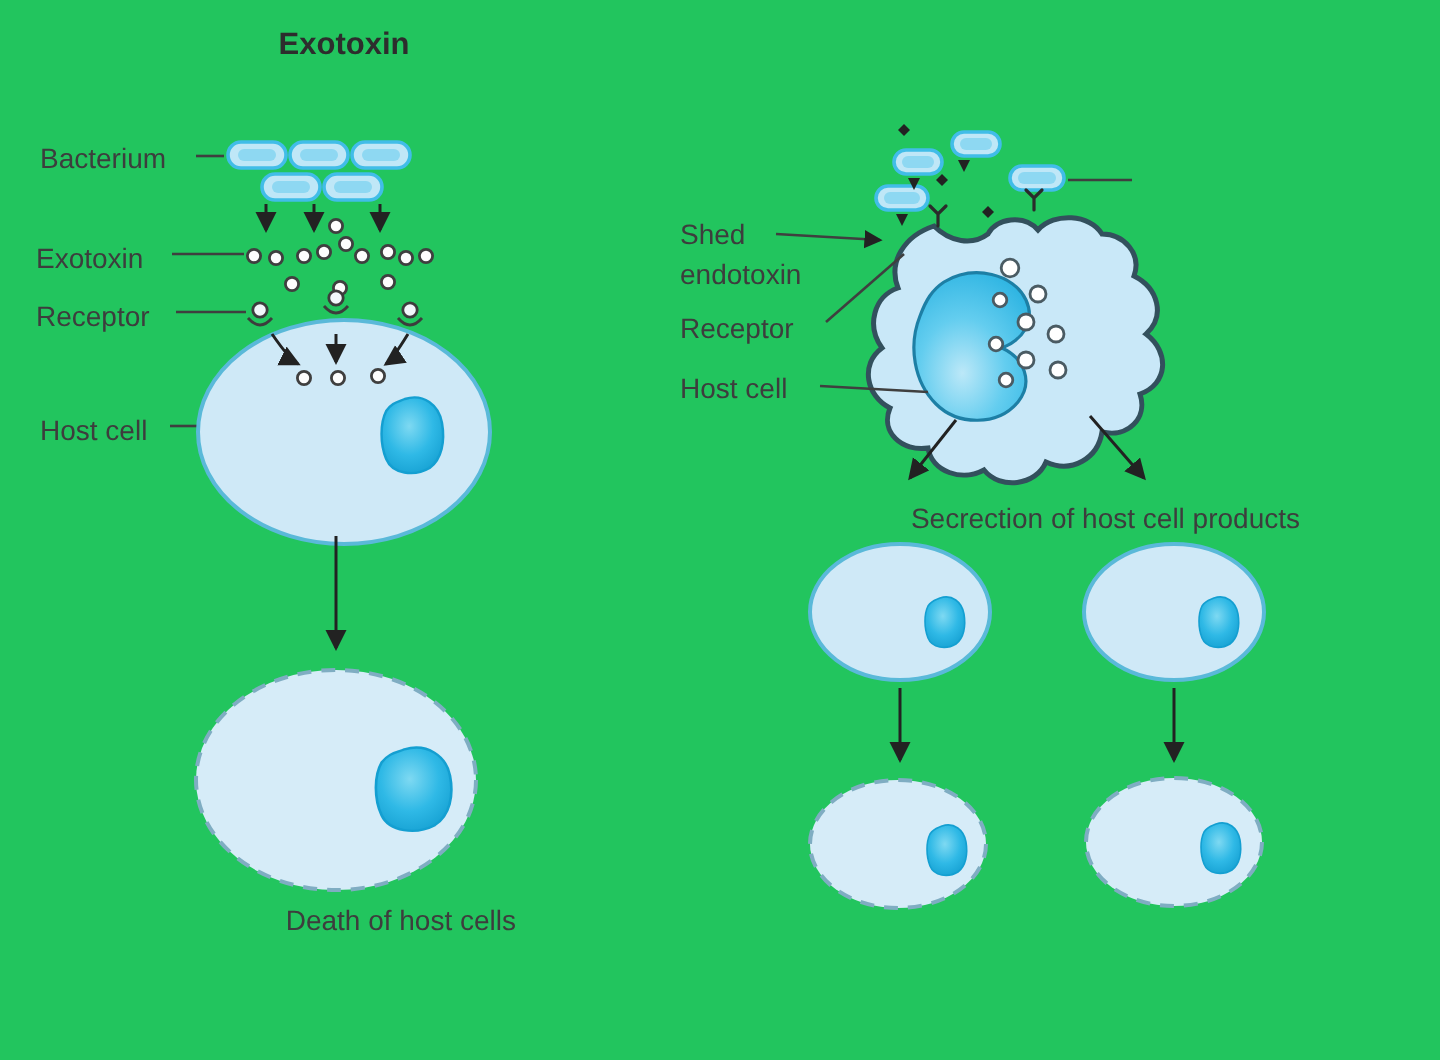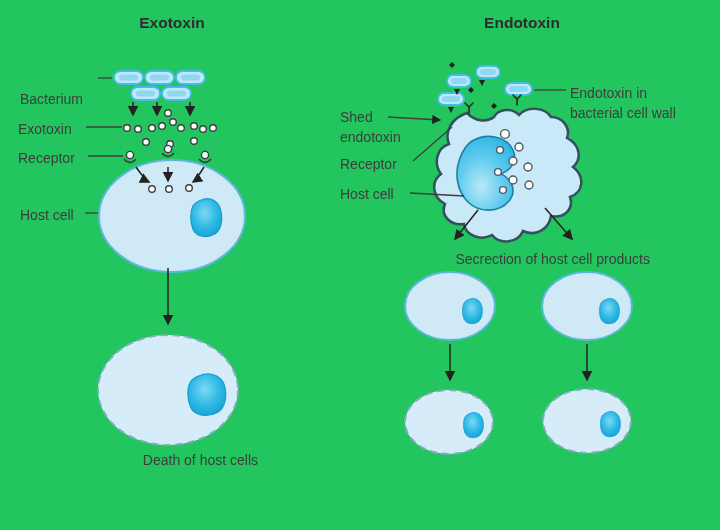--- a/index.html
+++ b/index.html
@@ -203,27 +203,25 @@
     </g>
 
     <ellipse cx="449" cy="422" rx="44" ry="32" fill="#d6ecf8" stroke="#7fadc2" stroke-width="2" stroke-dasharray="7,5"></ellipse>
     <ellipse cx="587" cy="421" rx="44" ry="32" fill="#d6ecf8" stroke="#7fadc2" stroke-width="2" stroke-dasharray="7,5"></ellipse>
     <use href="#smallNuc" transform="translate(463,412)" fill="url(#nucGrad)" stroke="#149fd1" stroke-width="0.8"></use>
     <use href="#smallNuc" transform="translate(600,411)" fill="url(#nucGrad)" stroke="#149fd1" stroke-width="0.8"></use>
   </g>
 </svg>
 
 <div class="title" style="left:92px;top:14px;width:160px;">Exotoxin</div>
-<div class="title" style="left:442px;top:14px;width:160px;">Endotoxin</div>
-
-<div class="label" style="left:20px;top:69px;margin-top:20px;">Bacterium</div>
+
+<div class="label" style="left:20px;top:69px;">Bacterium</div>
 <div class="label" style="left:18px;top:119px;">Exotoxin</div>
 <div class="label" style="left:18px;top:148px;">Receptor</div>
 <div class="label" style="left:20px;top:205px;">Host cell</div>
 <div class="label center" style="left:78px;top:450px;width:180px;">Death of host cells</div>
 
 <div class="label" style="left:340px;top:107px;width:80px;">Shed endotoxin</div>
 <div class="label" style="left:340px;top:154px;">Receptor</div>
 <div class="label" style="left:340px;top:184px;">Host cell</div>
-<div class="label" style="left:570px;top:83px;width:130px;">Endotoxin in bacterial cell wall</div>
 <div class="label center" style="left:390px;top:249px;width:260px;">Secrection of host cell products</div>
 
 </div>
 
 </body></html>

